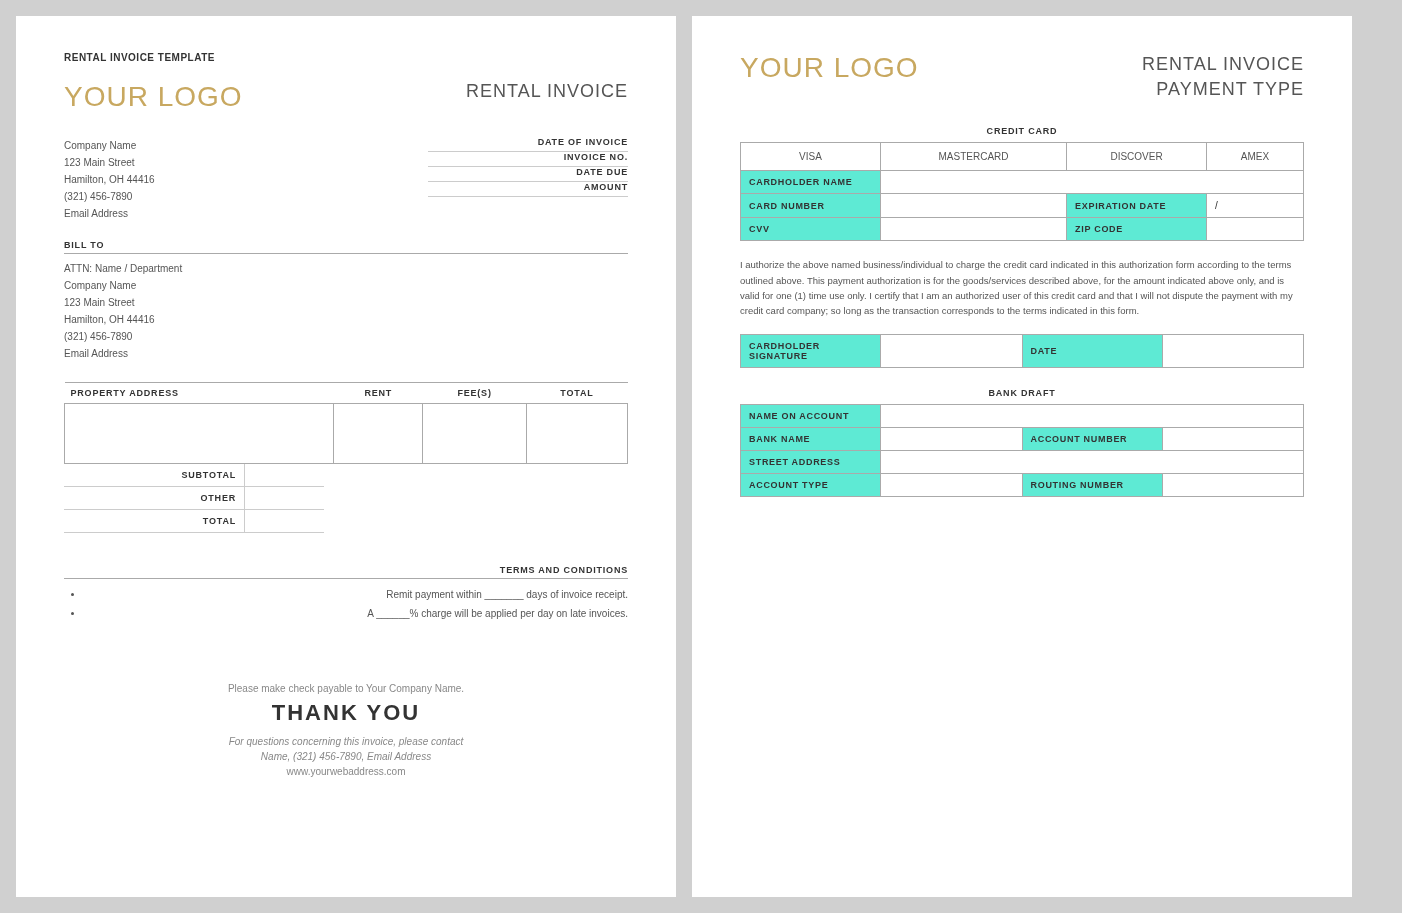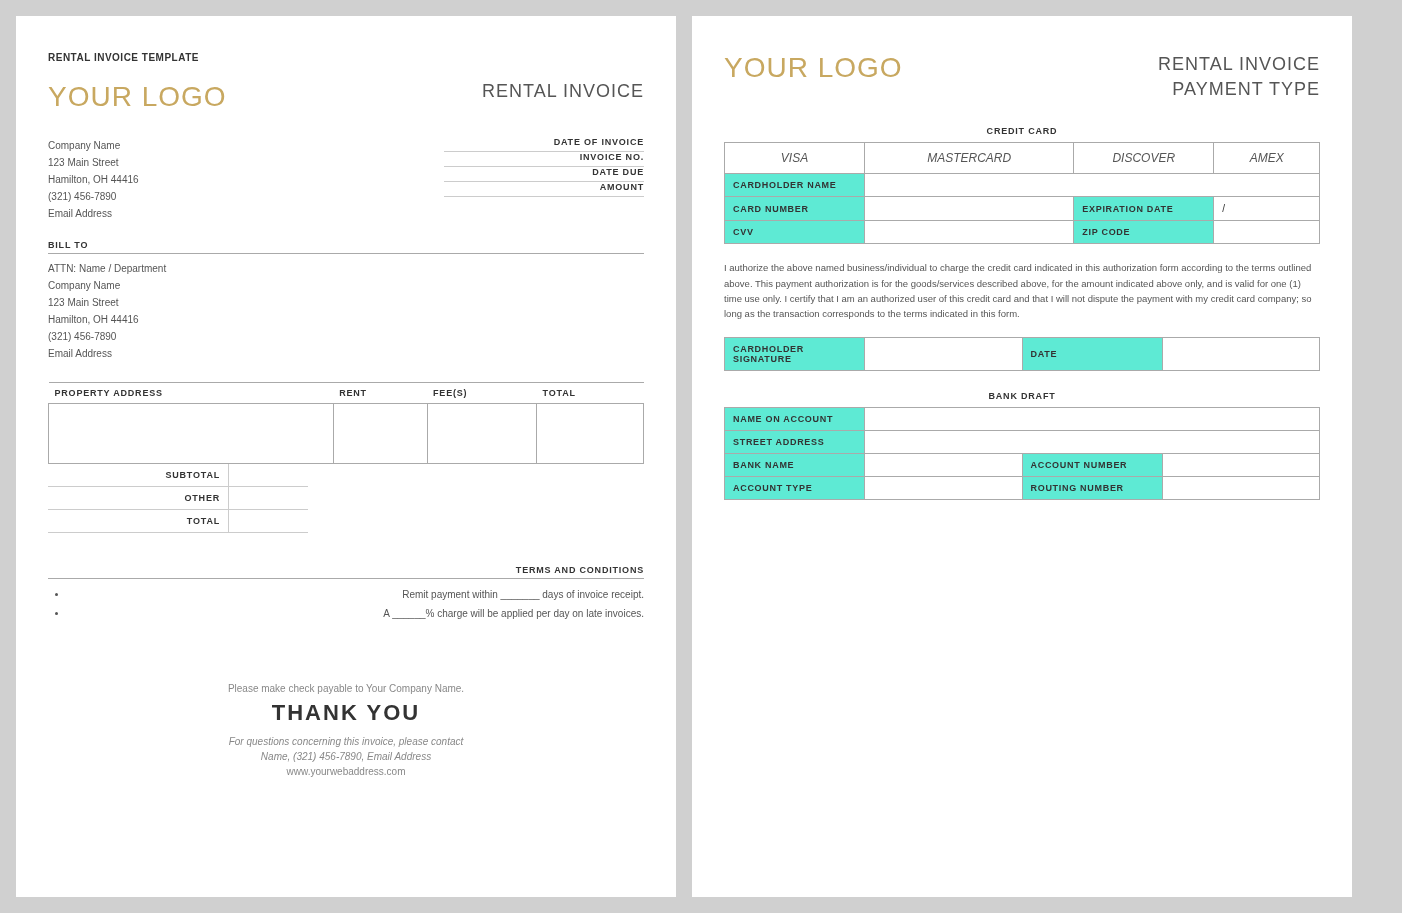--- a/index.html
+++ b/index.html
@@ -11,21 +11,21 @@
       display: flex;
       gap: 16px;
       padding: 16px;
       min-height: 913px;
     }
 
     .page {
       background: #fff;
       width: 660px;
       min-height: 880px;
-      padding: 36px 32px;
+      padding: 36px 48px;
       flex-shrink: 0;
     }
 
     
     .page-title {
       font-size: 10px;
       font-weight: bold;
       letter-spacing: 0.5px;
       color: #333;
       margin-bottom: 18px;
@@ -114,21 +114,21 @@
       border-collapse: collapse;
       margin-top: 20px;
       margin-bottom: 0;
     }
 
     .property-table th {
       font-size: 9px;
       font-weight: bold;
       letter-spacing: 0.8px;
       color: #333;
-      text-align: left;
+      text-align: center;
       border-top: 1px solid #aaa;
       border-bottom: 1px solid #aaa;
       padding: 5px 6px;
     }
 
     .property-table th:first-child {
       text-align: left;
     }
 
     .property-table td {
@@ -272,24 +272,23 @@
       width: 140px;
     }
 
     .form-table .field-value {
       font-size: 10px;
       color: #333;
     }
 
     .cc-options-row td {
       text-align: center;
-      font-size: 12px;
+      font-size: 10px;
       color: #555;
       padding: 8px;
-      font-style: italic;
     }
 
     .authorization-text {
       font-size: 9.5px;
       color: #555;
       line-height: 1.6;
       margin: 16px 0;
     }
 
     .bank-section {
@@ -466,32 +465,32 @@
     <div class="sub-section-label">BANK DRAFT</div>
     <table class="form-table">
       <tbody>
 
         <tr>
           <td class="field-label">NAME ON ACCOUNT</td>
           <td colspan="3" class="field-value"></td>
         </tr>
 
         <tr>
+          <td class="field-label">BANK NAME</td>
+          <td class="field-value"></td>
+          <td class="field-label">ACCOUNT NUMBER</td>
+          <td class="field-value"></td>
+        </tr>
+
+        <tr>
           <td class="field-label">STREET ADDRESS</td>
           <td colspan="3" class="field-value"></td>
         </tr>
 
         <tr>
-          <td class="field-label">BANK NAME</td>
-          <td class="field-value"></td>
-          <td class="field-label">ACCOUNT NUMBER</td>
-          <td class="field-value"></td>
-        </tr>
-
-        <tr>
           <td class="field-label">ACCOUNT TYPE</td>
           <td class="field-value"></td>
           <td class="field-label">ROUTING NUMBER</td>
           <td class="field-value"></td>
         </tr>
       </tbody>
     </table>
   </div>
 
 </div>

